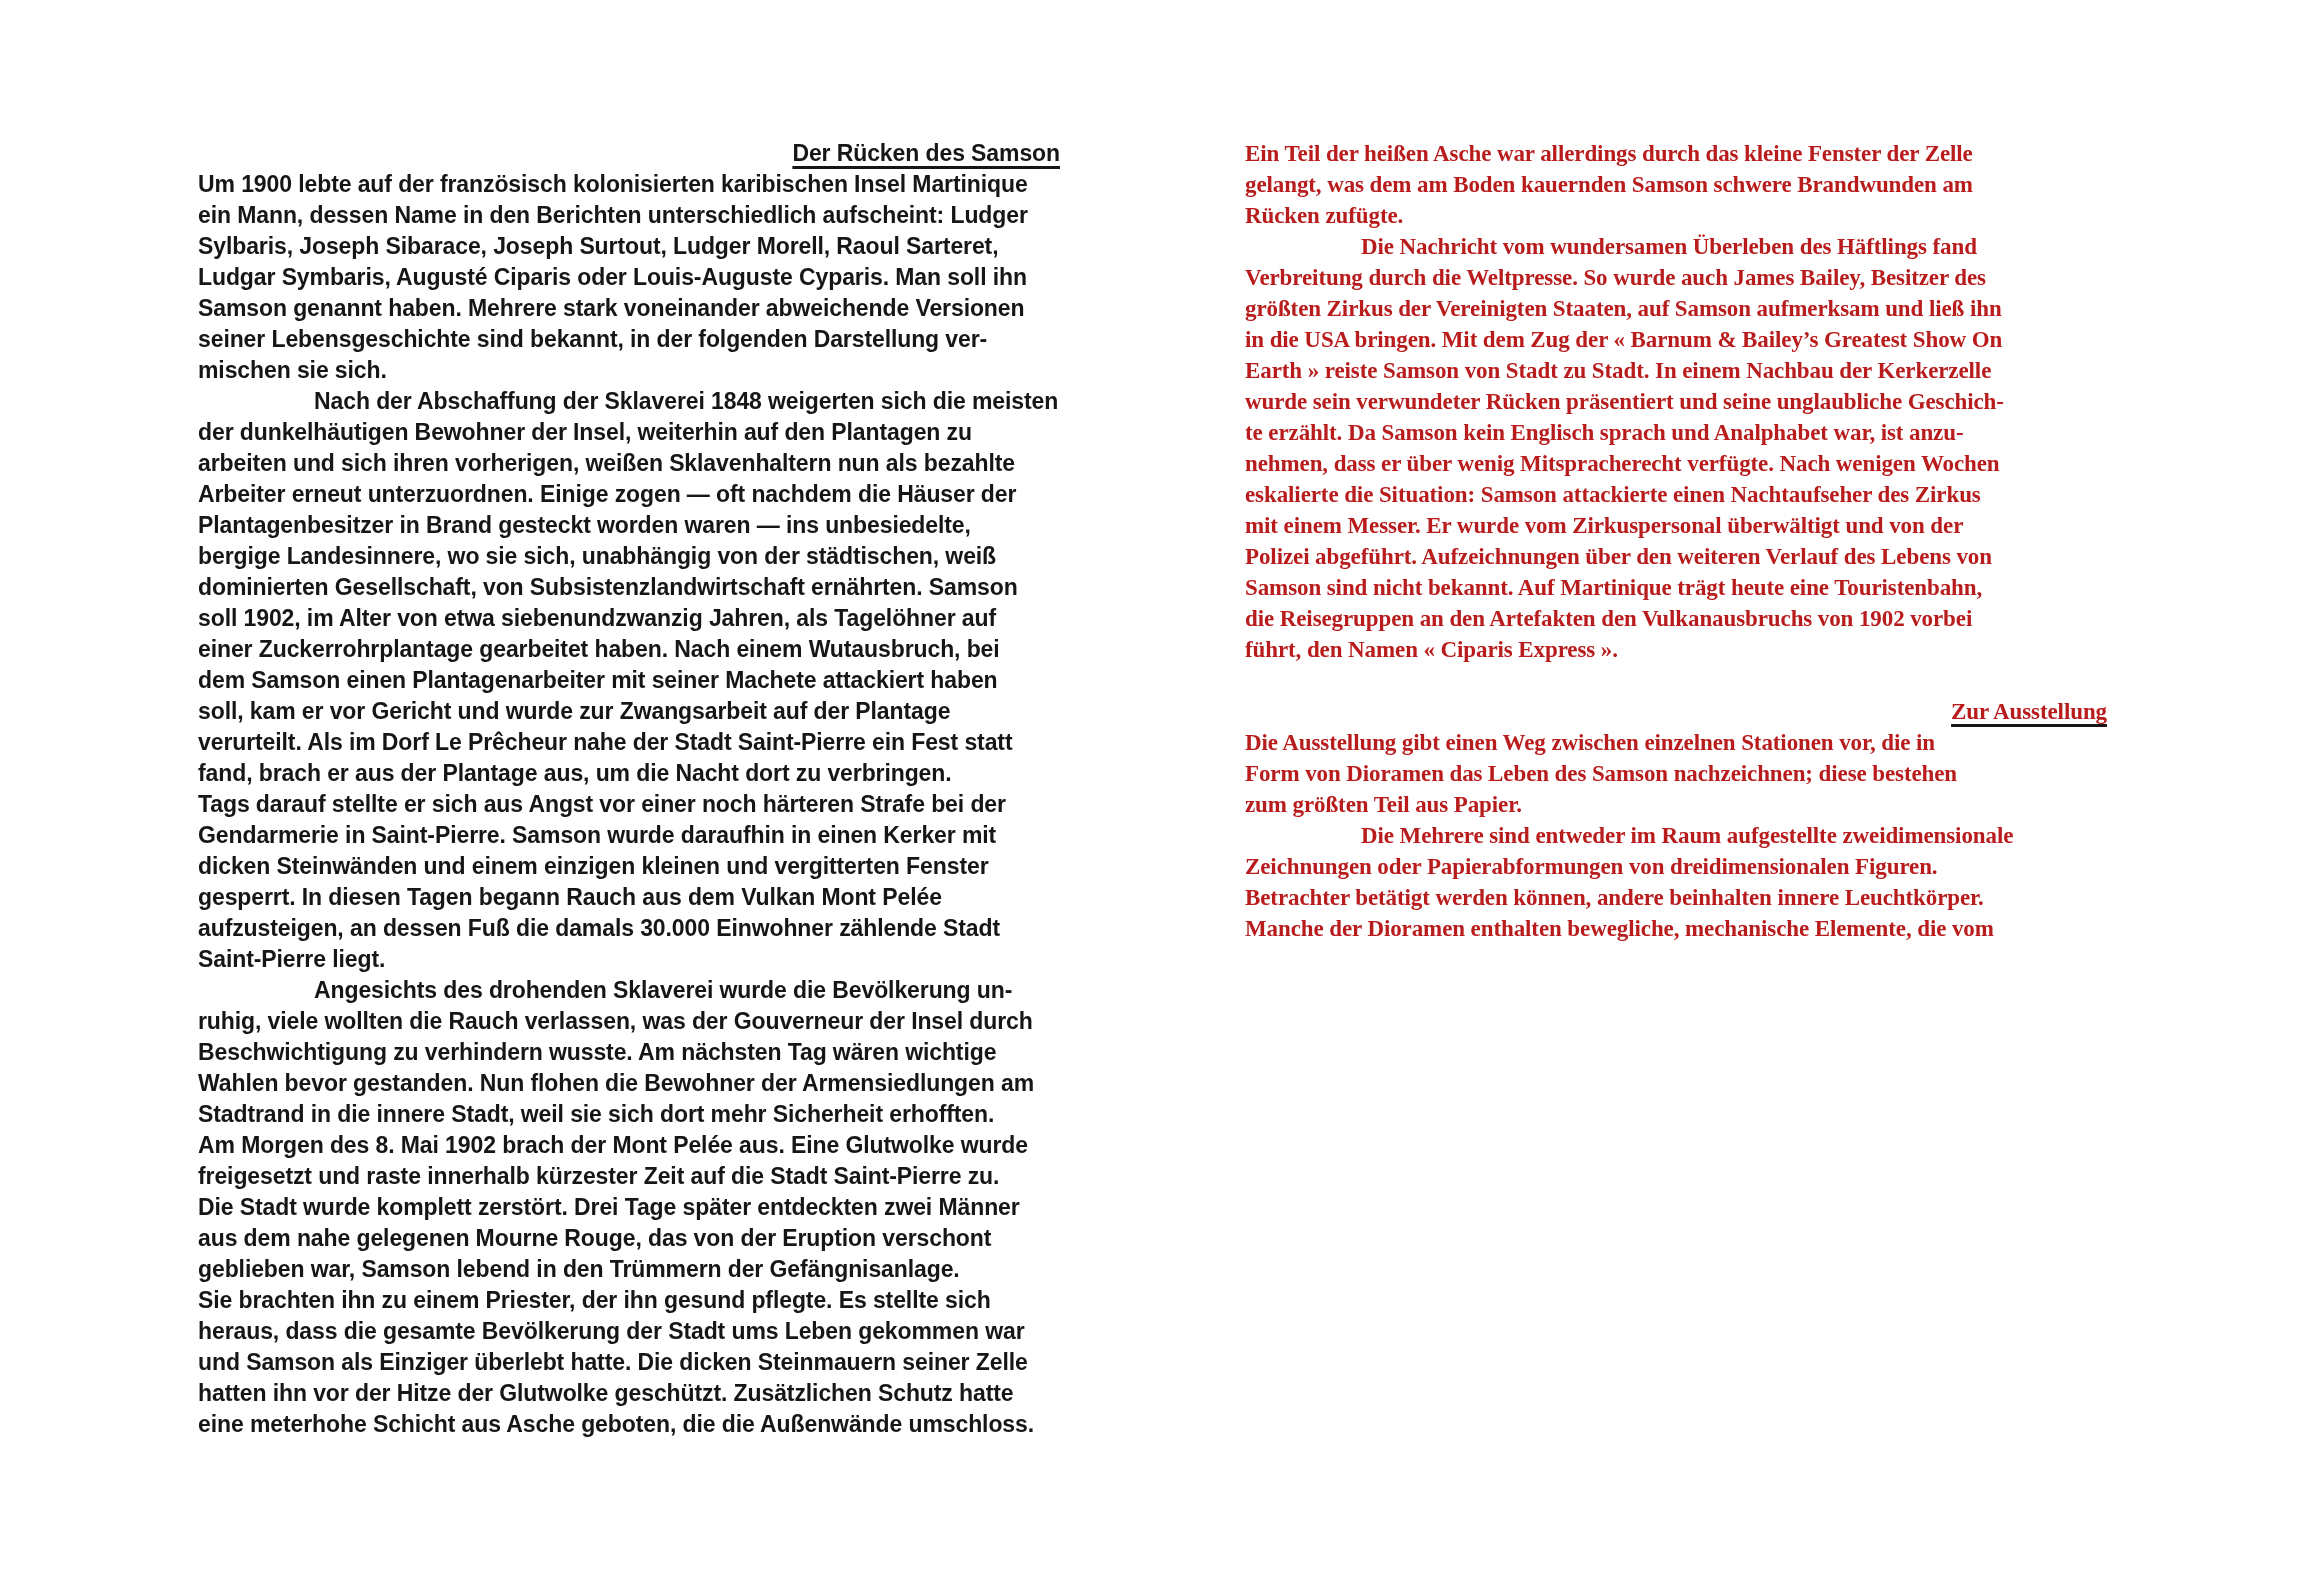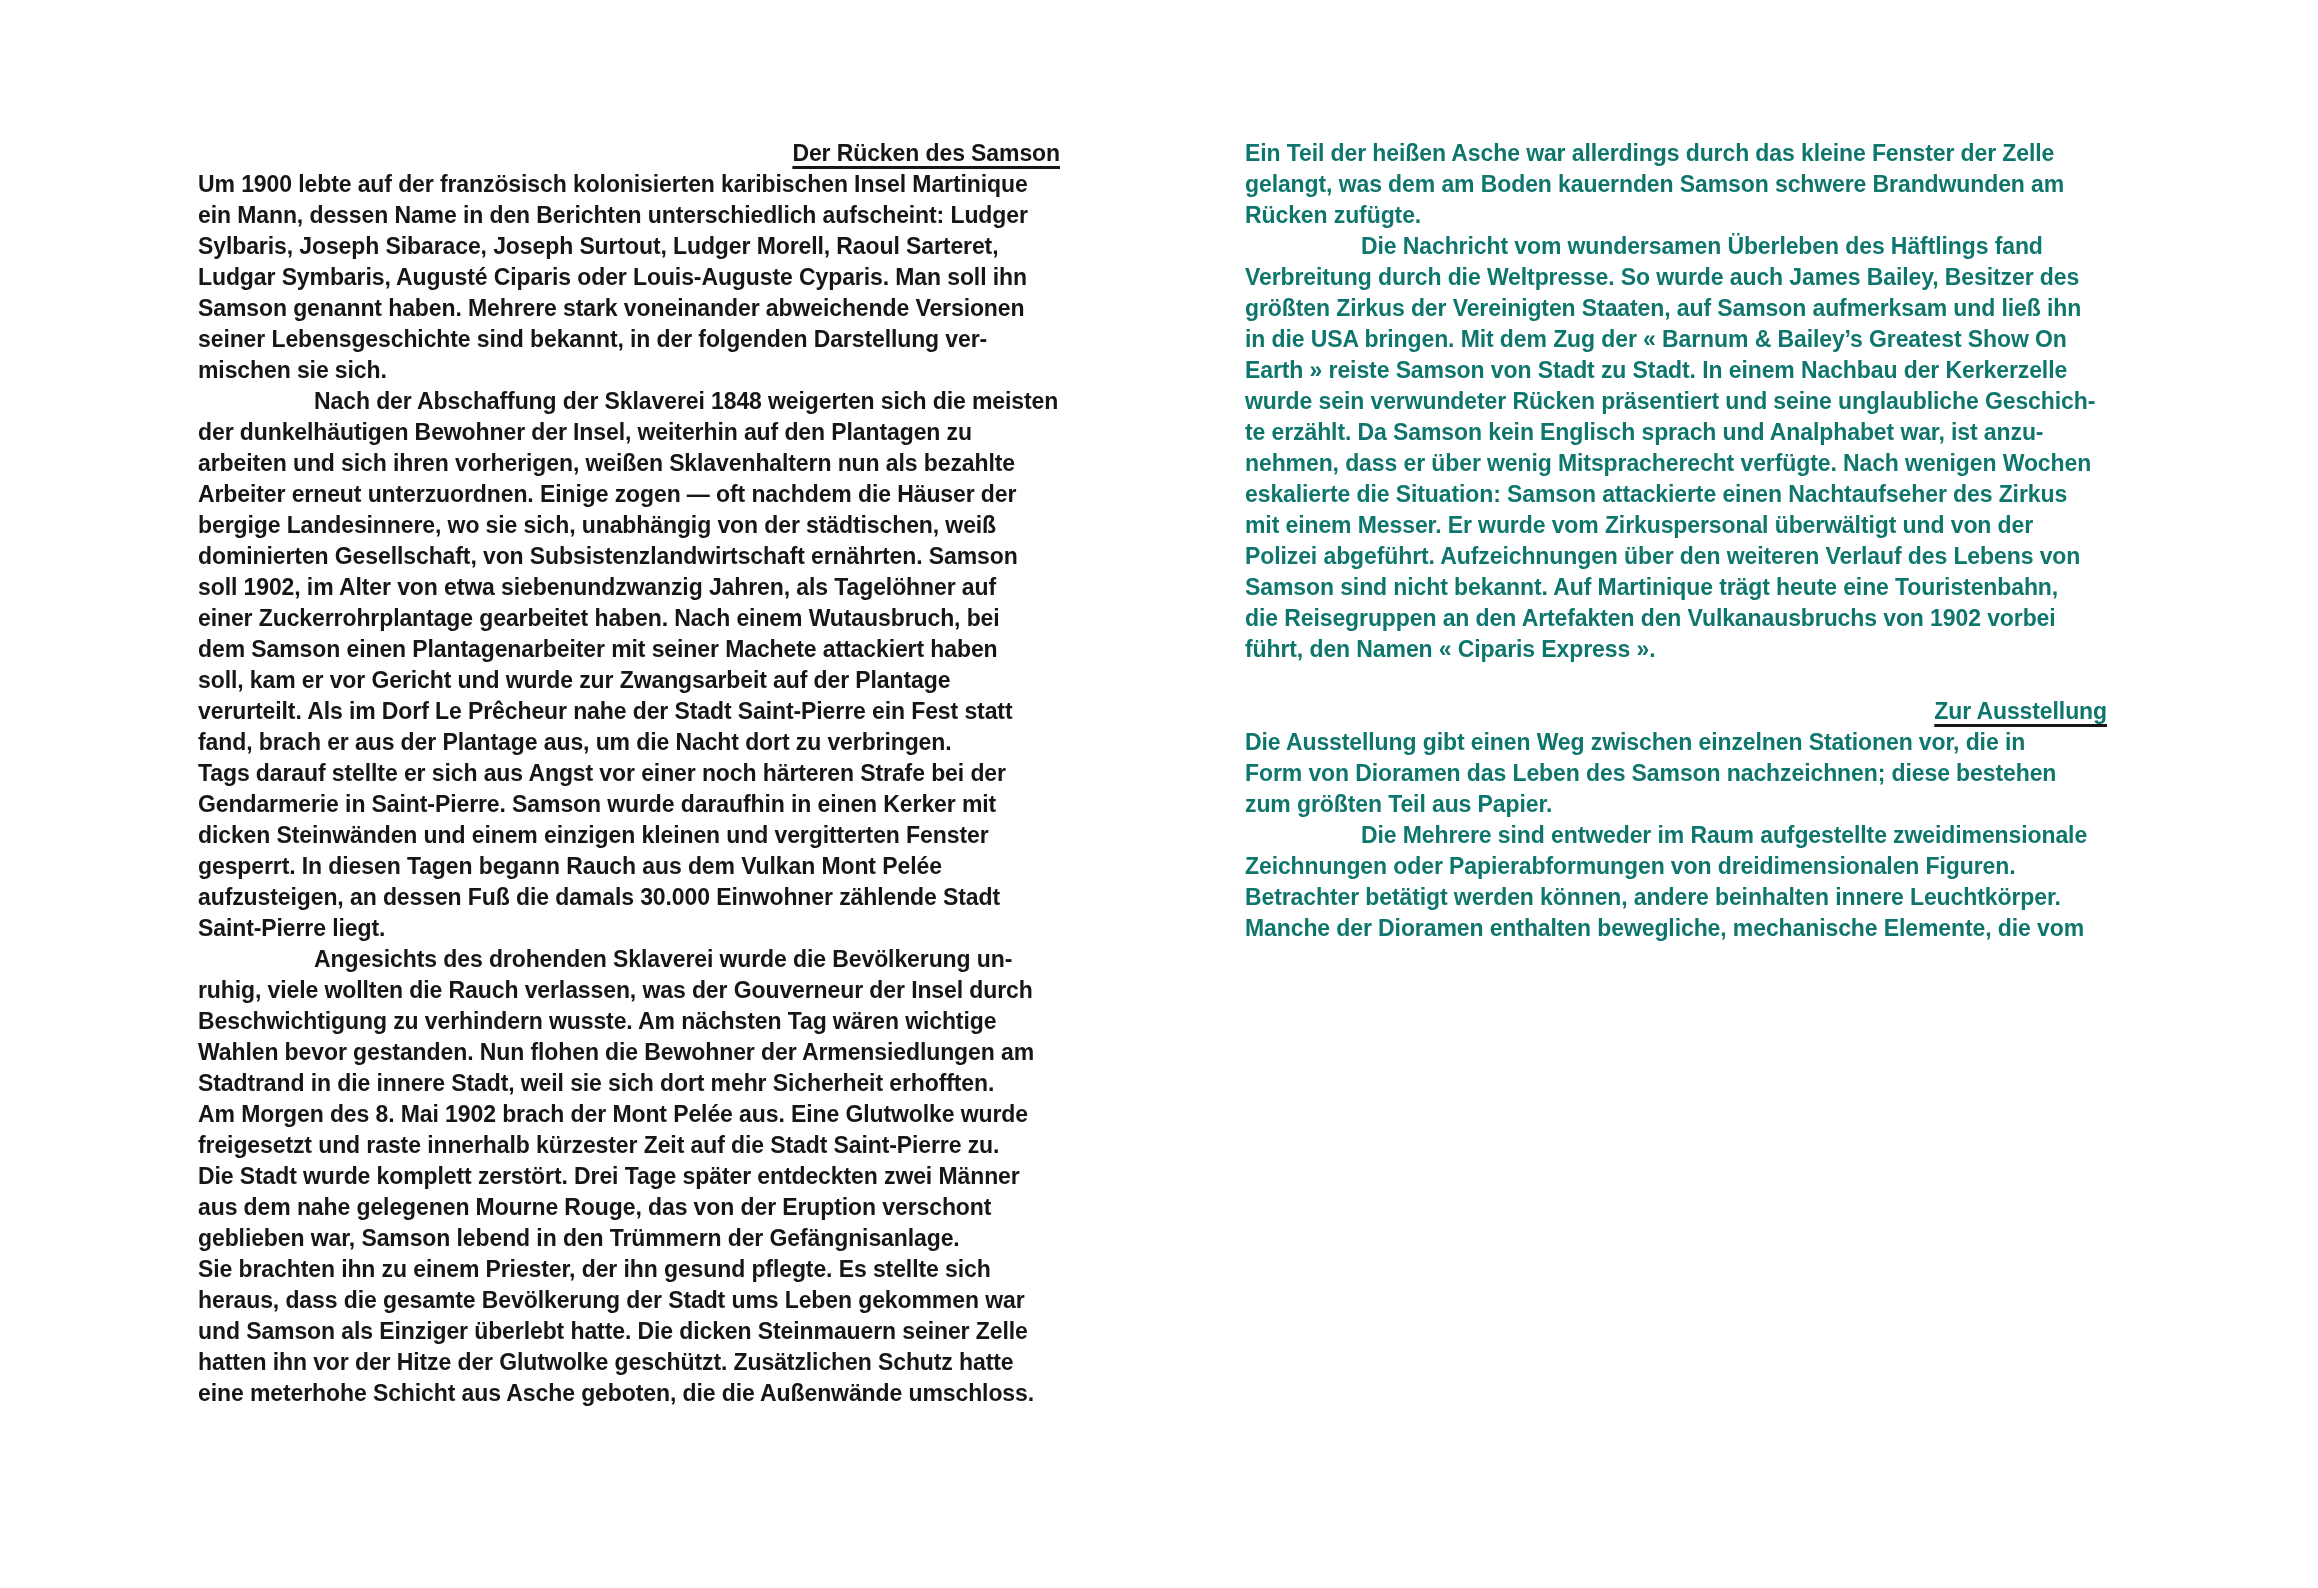--- a/index.html
+++ b/index.html
@@ -58,20 +58,21 @@
       <div class="line">ein Mann, dessen Name in den Berichten unterschiedlich aufscheint: Ludger</div>
       <div class="line">Sylbaris, Joseph Sibarace, Joseph Surtout, Ludger Morell, Raoul Sarteret,</div>
       <div class="line">Ludgar Symbaris, Augusté Ciparis oder Louis-Auguste Cyparis. Man soll ihn</div>
       <div class="line">Samson genannt haben. Mehrere stark voneinander abweichende Versionen</div>
       <div class="line">seiner Lebensgeschichte sind bekannt, in der folgenden Darstellung ver-</div>
       <div class="line">mischen sie sich.</div>
       <div class="line indent">Nach der Abschaffung der Sklaverei 1848 weigerten sich die meisten</div>
       <div class="line">der dunkelhäutigen Bewohner der Insel, weiterhin auf den Plantagen zu</div>
       <div class="line">arbeiten und sich ihren vorherigen, weißen Sklavenhaltern nun als bezahlte</div>
       <div class="line">Arbeiter erneut unterzuordnen. Einige zogen — oft nachdem die Häuser der</div>
+      <div class="line">Plantagenbesitzer in Brand gesteckt worden waren — ins unbesiedelte,</div>
       <div class="line">bergige Landesinnere, wo sie sich, unabhängig von der städtischen, weiß</div>
       <div class="line">dominierten Gesellschaft, von Subsistenzlandwirtschaft ernährten. Samson</div>
       <div class="line">soll 1902, im Alter von etwa siebenundzwanzig Jahren, als Tagelöhner auf</div>
       <div class="line">einer Zuckerrohrplantage gearbeitet haben. Nach einem Wutausbruch, bei</div>
       <div class="line">dem Samson einen Plantagenarbeiter mit seiner Machete attackiert haben</div>
       <div class="line">soll, kam er vor Gericht und wurde zur Zwangsarbeit auf der Plantage</div>
       <div class="line">verurteilt. Als im Dorf Le Prêcheur nahe der Stadt Saint-Pierre ein Fest statt</div>
       <div class="line">fand, brach er aus der Plantage aus, um die Nacht dort zu verbringen.</div>
       <div class="line">Tags darauf stellte er sich aus Angst vor einer noch härteren Strafe bei der</div>
       <div class="line">Gendarmerie in Saint-Pierre. Samson wurde daraufhin in einen Kerker mit</div>
@@ -88,21 +89,21 @@
       <div class="line">freigesetzt und raste innerhalb kürzester Zeit auf die Stadt Saint-Pierre zu.</div>
       <div class="line">Die Stadt wurde komplett zerstört. Drei Tage später entdeckten zwei Männer</div>
       <div class="line">aus dem nahe gelegenen Mourne Rouge, das von der Eruption verschont</div>
       <div class="line">geblieben war, Samson lebend in den Trümmern der Gefängnisanlage.</div>
       <div class="line">Sie brachten ihn zu einem Priester, der ihn gesund pflegte. Es stellte sich</div>
       <div class="line">heraus, dass die gesamte Bevölkerung der Stadt ums Leben gekommen war</div>
       <div class="line">und Samson als Einziger überlebt hatte. Die dicken Steinmauern seiner Zelle</div>
       <div class="line">hatten ihn vor der Hitze der Glutwolke geschützt. Zusätzlichen Schutz hatte</div>
       <div class="line">eine meterhohe Schicht aus Asche geboten, die die Außenwände umschloss.</div>
     </section>
-  <section class="col col-right" id="col-1" style="color: #0f766e;">
+  <section class="col col-right" id="col-1" style="color: #b91c1c; font-family: Liberation Serif, serif;">
       <div class="line">Ein Teil der heißen Asche war allerdings durch das kleine Fenster der Zelle</div>
       <div class="line">gelangt, was dem am Boden kauernden Samson schwere Brandwunden am</div>
       <div class="line">Rücken zufügte.</div>
       <div class="line indent">Die Nachricht vom wundersamen Überleben des Häftlings fand</div>
       <div class="line">Verbreitung durch die Weltpresse. So wurde auch James Bailey, Besitzer des</div>
       <div class="line">größten Zirkus der Vereinigten Staaten, auf Samson aufmerksam und ließ ihn</div>
       <div class="line">in die USA bringen. Mit dem Zug der « Barnum &amp; Bailey’s Greatest Show On</div>
       <div class="line">Earth » reiste Samson von Stadt zu Stadt. In einem Nachbau der Kerkerzelle</div>
       <div class="line">wurde sein verwundeter Rücken präsentiert und seine unglaubliche Geschich-</div>
       <div class="line">te erzählt. Da Samson kein Englisch sprach und Analphabet war, ist anzu-</div>

